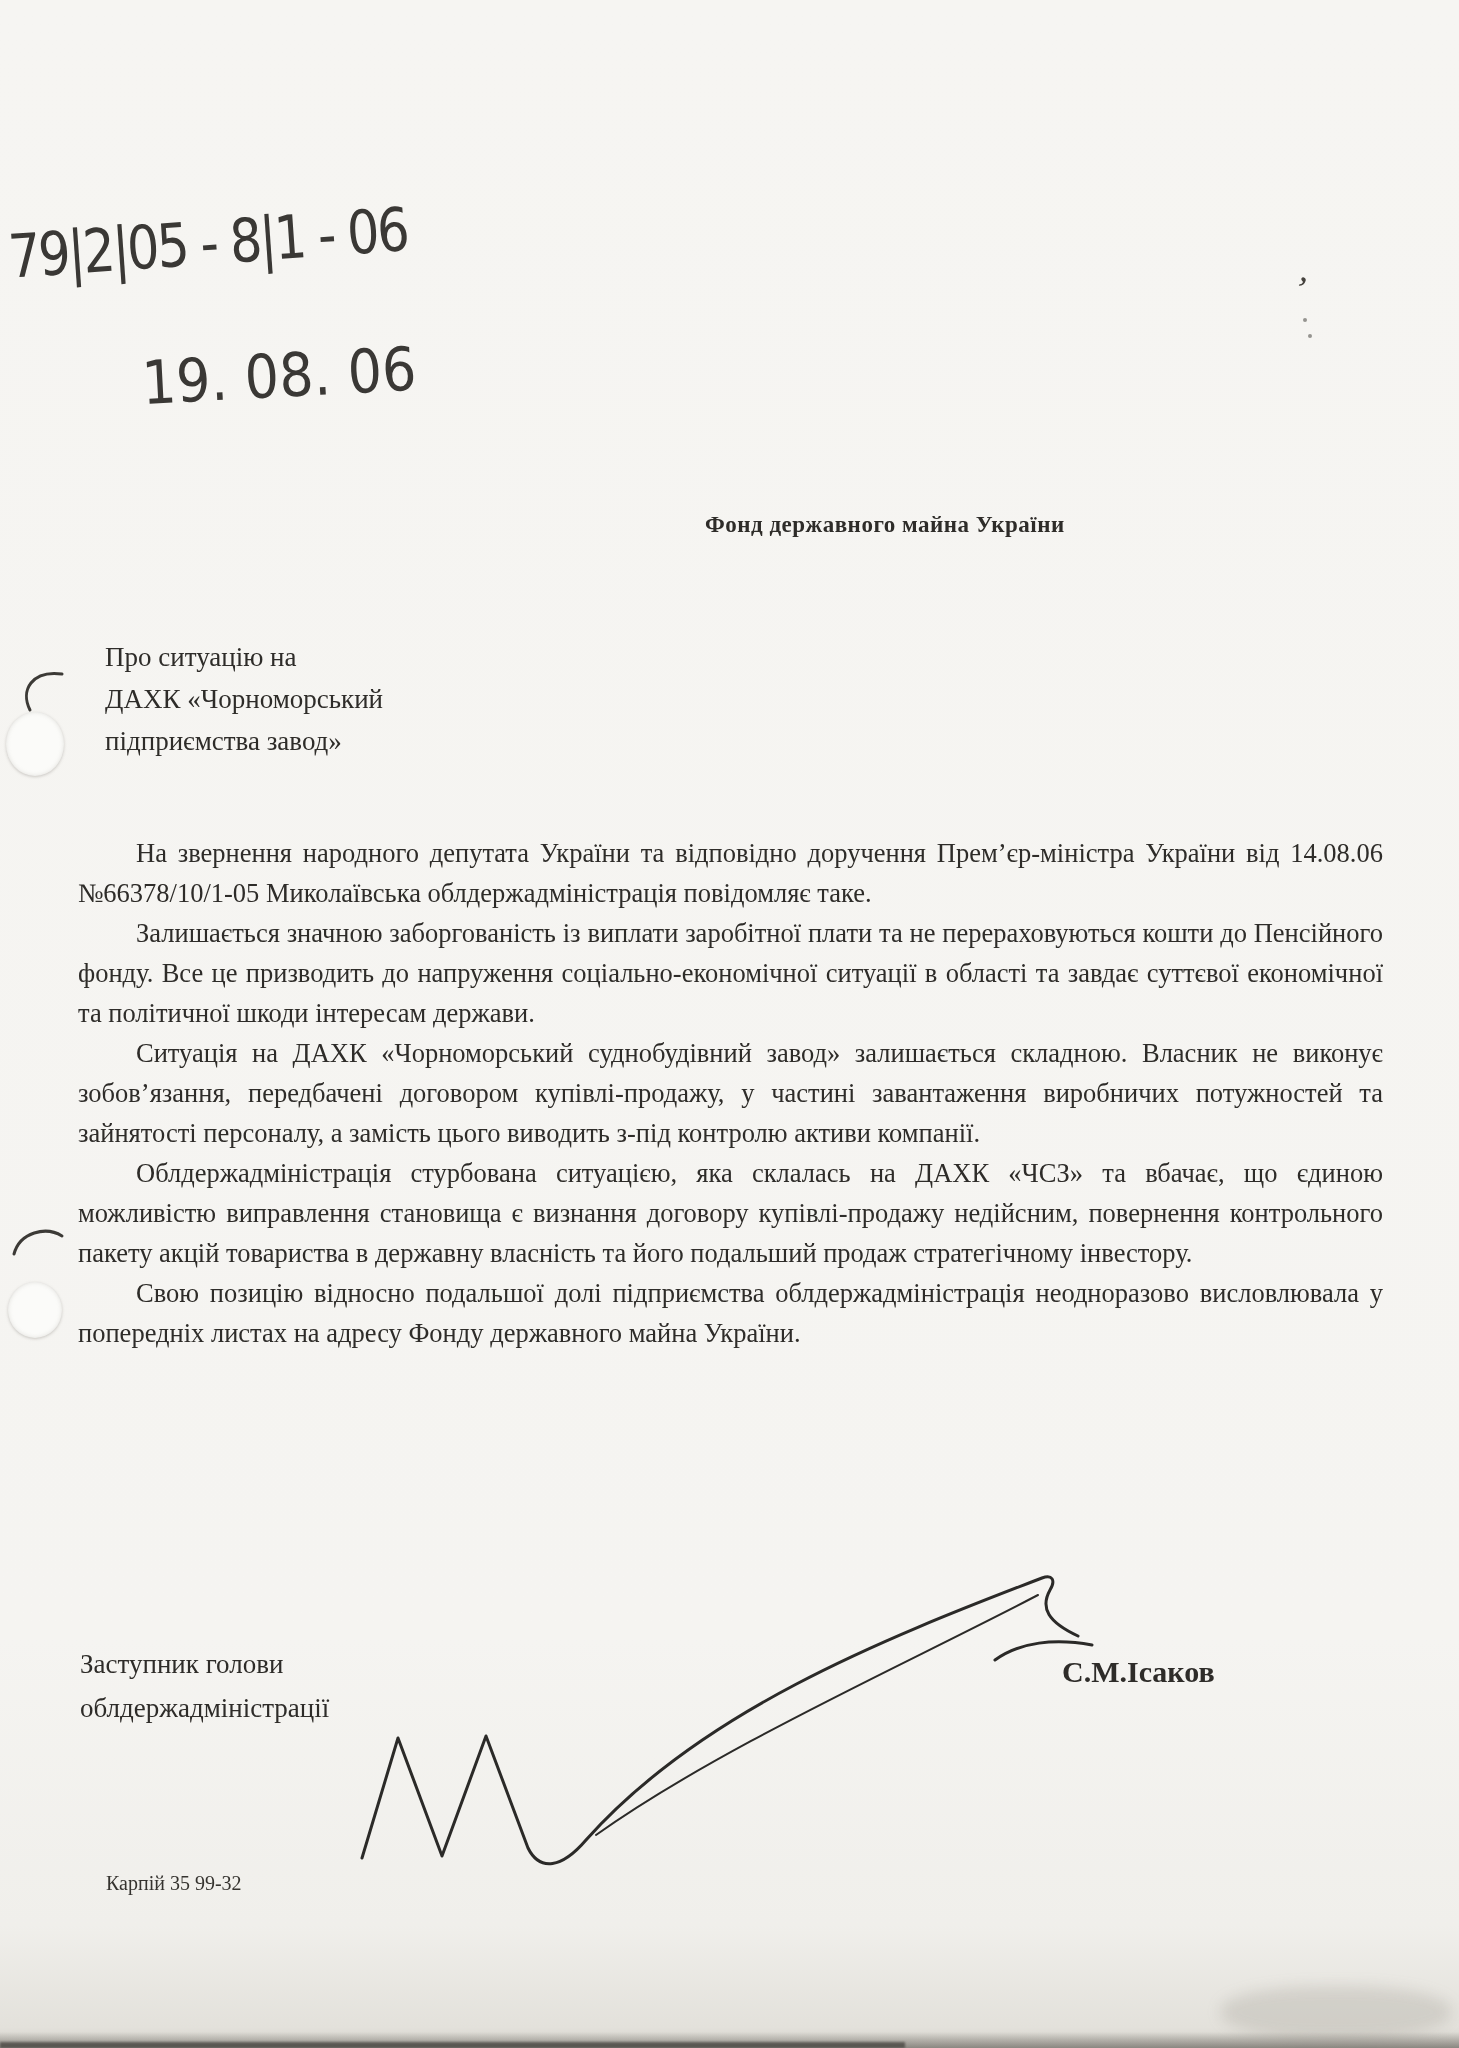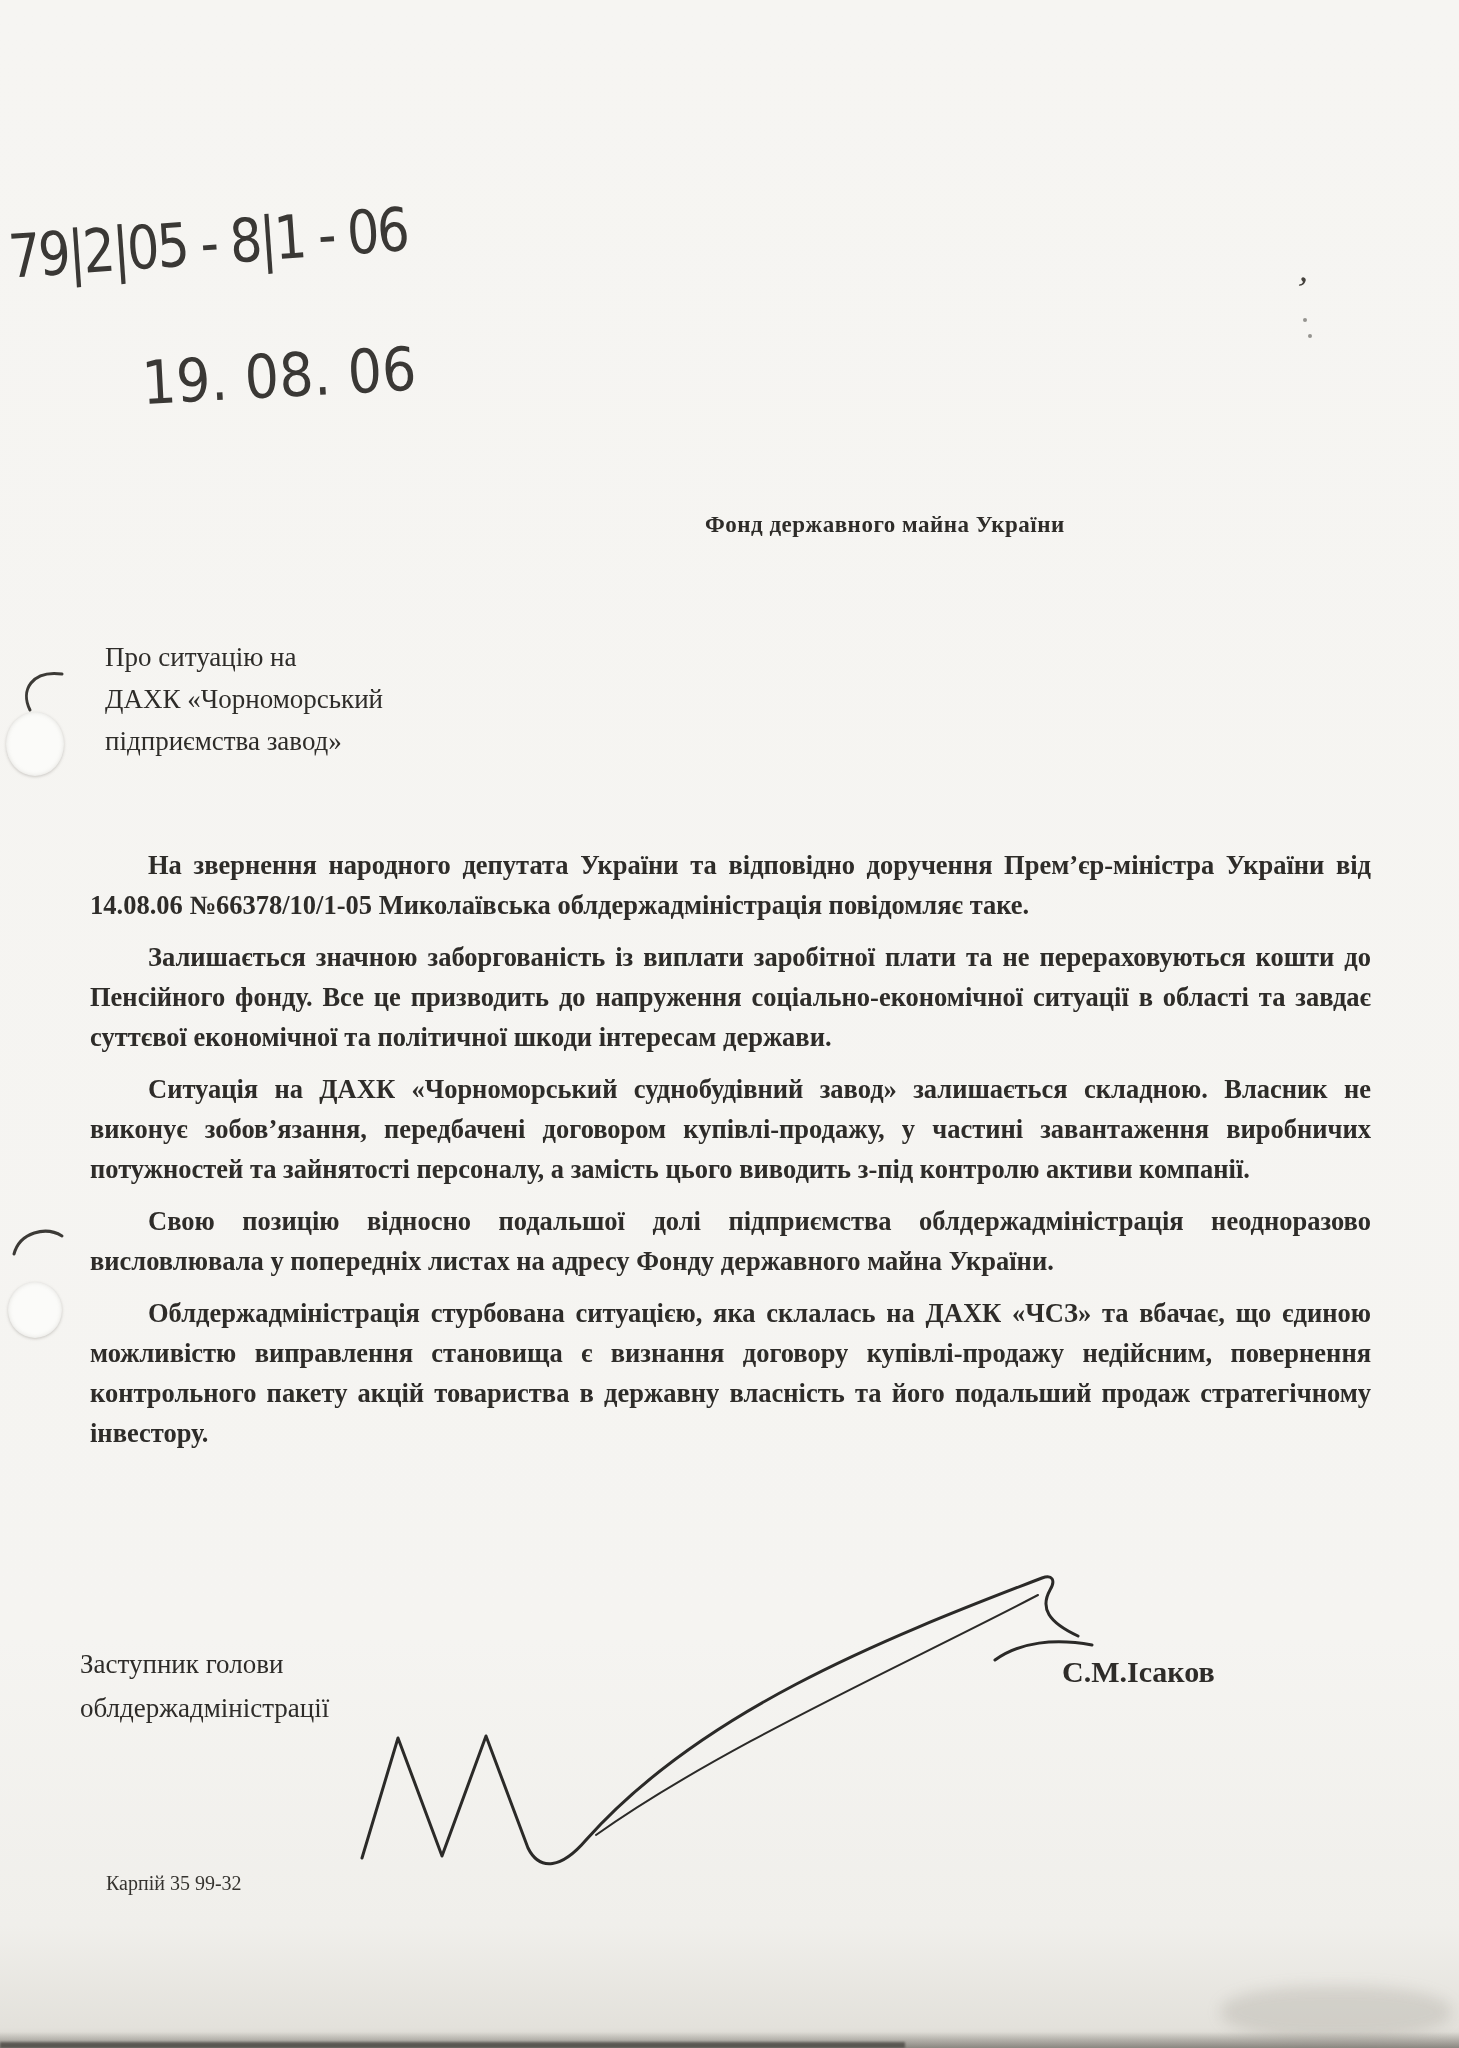--- a/index.html
+++ b/index.html
@@ -42,21 +42,21 @@
   .subject{
     position:absolute;left:105px;top:636px;
     font-size:27px;line-height:42px;
   }
   
   .body-text{
     position:absolute;left:78px;top:833px;width:1305px;
     font-size:26.5px;line-height:40px;
     text-align:justify;
   }
-  .body-text p{margin:12px;text-indent:58px;font-weight:bold;}
+  .body-text p{margin:0;text-indent:58px;}
   
   .signoff-title{
     position:absolute;left:80px;top:1642px;
     font-size:27px;font-weight:normal;line-height:44px;
   }
   .signoff-name{
     position:absolute;left:1062px;top:1655px;
     font-size:30px;font-weight:bold;white-space:nowrap;
   }
   .footer-ref{
@@ -122,22 +122,22 @@
   <div class="punch-blob blob1"></div>
   <svg class="staple-arc" style="left:12px;top:1224px;" width="54" height="44" viewBox="0 0 54 44">
     <path d="M 2 30 C 8 8 34 2 50 12" fill="none" stroke="#3c3a36" stroke-width="3" stroke-linecap="round"></path>
   </svg>
   <div class="punch-blob blob2"></div>
 
   <div class="body-text">
     <p>На звернення народного депутата України та відповідно доручення Прем’єр-міністра України від 14.08.06 №66378/10/1-05 Миколаївська облдержадміністрація повідомляє таке.</p>
     <p>Залишається значною заборгованість із виплати заробітної плати та не перераховуються кошти до Пенсійного фонду. Все це призводить до напруження соціально-економічної ситуації в області та завдає суттєвої економічної та політичної шкоди інтересам держави.</p>
     <p>Ситуація на ДАХК «Чорноморський суднобудівний завод» залишається складною. Власник не виконує зобов’язання, передбачені договором купівлі-продажу, у частині завантаження виробничих потужностей та зайнятості персоналу, а замість цього виводить з-під контролю активи компанії.</p>
+    <p>Облдержадміністрація стурбована ситуацією, яка склалась на ДАХК «ЧСЗ» та вбачає, що єдиною можливістю виправлення становища є визнання договору купівлі-продажу недійсним, повернення контрольного пакету акцій товариства в державну власність та його подальший продаж стратегічному інвестору.</p>
     <p>Свою позицію відносно подальшої долі підприємства облдержадміністрація неодноразово висловлювала у попередніх листах на адресу Фонду державного майна України.</p>
-    <p>Облдержадміністрація стурбована ситуацією, яка склалась на ДАХК «ЧСЗ» та вбачає, що єдиною можливістю виправлення становища є визнання договору купівлі-продажу недійсним, повернення контрольного пакету акцій товариства в державну власність та його подальший продаж стратегічному інвестору.</p>
   </div>
 
   <div class="signoff-title">
     <div>Заступник голови</div>
     <div>облдержадміністрації</div>
   </div>
 
   <svg class="signature" viewBox="0 0 780 350">
     <path d="M 22 313 L 58 193 L 102 311 L 146 191 L 188 303
              C 200 327 222 323 246 295

